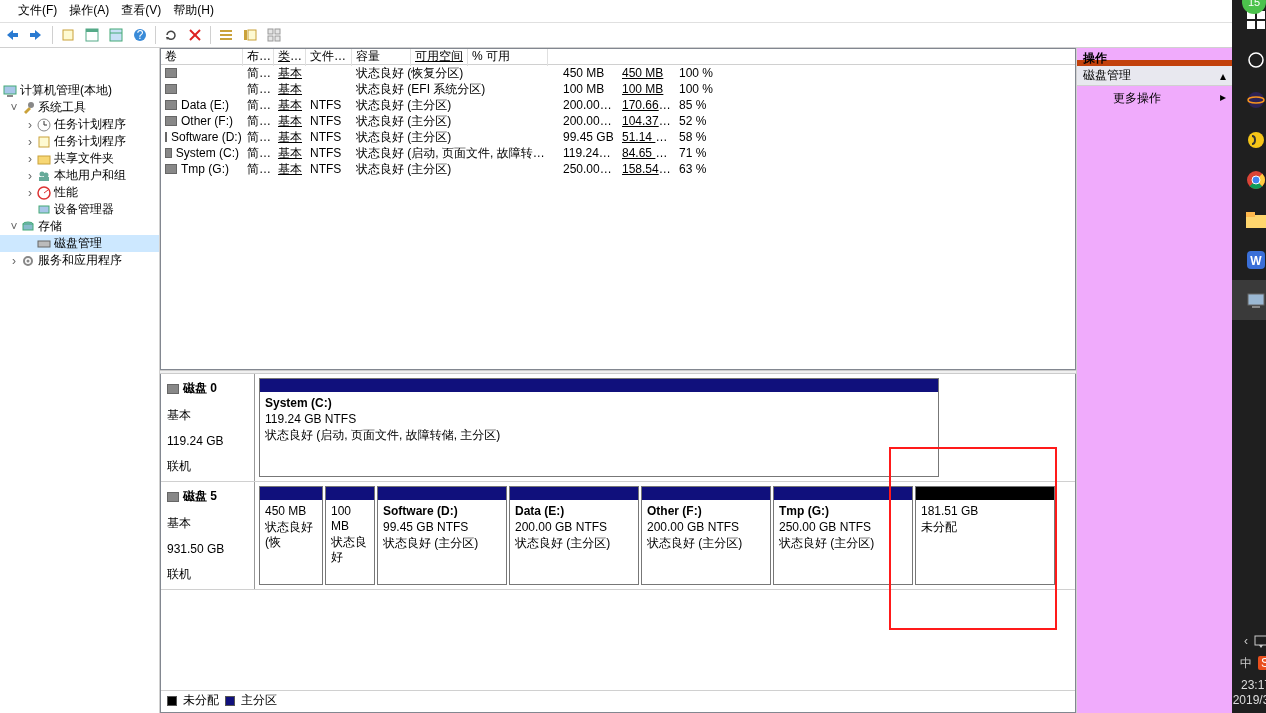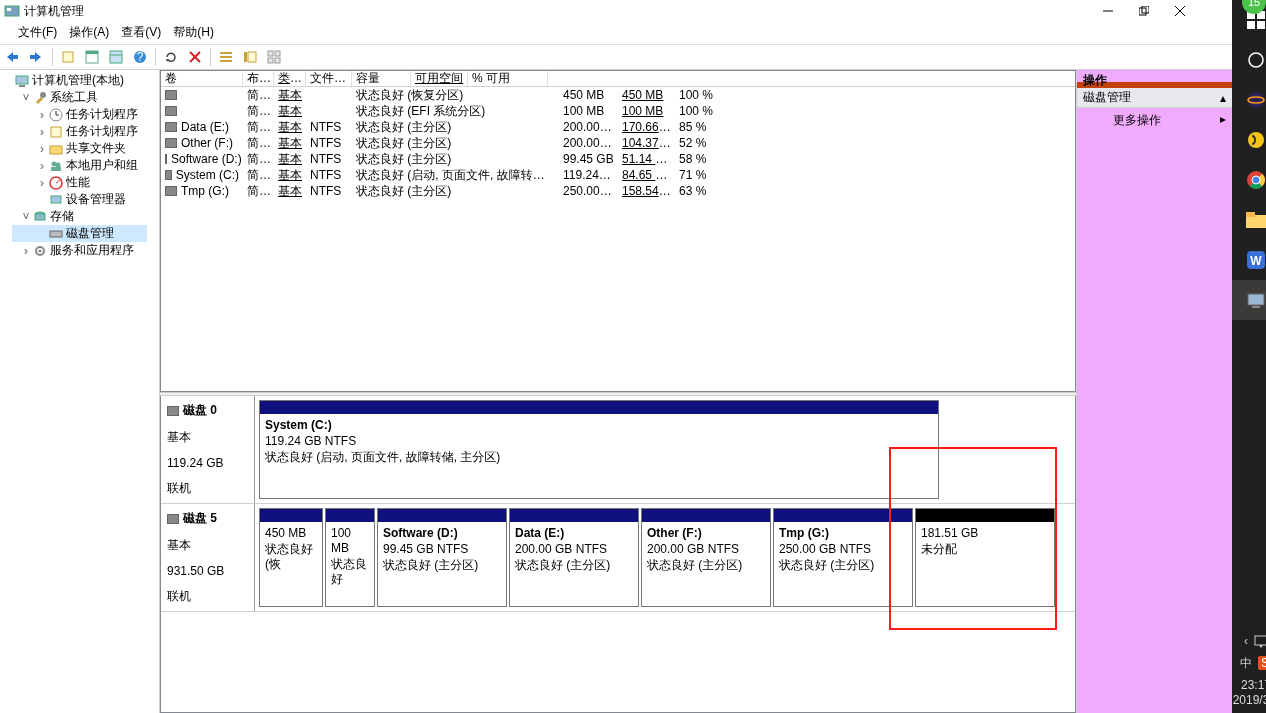--- a/index.html
+++ b/index.html
@@ -14,21 +14,21 @@
   
   .menu-bar{height:22px;display:flex;align-items:flex-start;padding:0 12px;background:#fff;}
   .menu-item{padding:2px 6px;}
   
   .toolbar{height:26px;display:flex;align-items:center;padding:0 2px;border-top:1px solid #e0e0e0;border-bottom:1px solid #d0d0d0;background:#fff;gap:2px;}
   .tbtn{width:22px;height:22px;display:flex;align-items:center;justify-content:center;}
   .tsep{width:1px;height:18px;background:#d0d0d0;margin:0 2px;}
   
   .body{flex:1;display:flex;min-height:0;}
   .tree-pane{width:160px;border-right:1px solid #d0d0d0;display:flex;flex-direction:column;background:#fff;}
-  .tree{padding:2px 12px;}
+  .tree{padding:2px 0;margin-top:32px;}
   .tnode{display:flex;align-items:center;height:17px;padding-left:4px;white-space:nowrap;}
   .tnode.selected{background:#cde8ff;}
   .tnode .exp{width:12px;display:inline-block;color:#666;text-align:center;}
   .tnode .ticon{width:16px;height:16px;display:inline-flex;align-items:center;justify-content:center;margin-right:2px;}
   .center-pane{flex:1;display:flex;flex-direction:column;border-right:1px solid #d0d0d0;}
   .right-pane{width:155px;display:flex;flex-direction:column;}
   .right-header{height:18px;padding:2px 6px;border-bottom:6px solid #c2410c;font-weight:bold;}
   .right-section{height:20px;display:flex;align-items:center;justify-content:space-between;padding:2px 6px;background:#e8e8ef;border-bottom:1px solid #d0d0d0;}
   .right-action{padding:4px 6px 4px 36px;display:flex;justify-content:space-between;}
   
@@ -76,46 +76,20 @@
   svg{display:block;}
 </style>
 </head>
 <body>
 
 <div class="root">
   <div class="main-area">
 
     <div class="bubble">15</div>
 
-    <div class="title-bar">
-      <span class="app-icon">
-        <svg width="16" height="16">
-            <rect x="1" y="3" width="14" height="10" fill="#7aa0c4" stroke="#4a6"></rect>
-            <rect x="3" y="5" width="4" height="3" fill="#fff"></rect>
-          </svg>
-      </span>
-      <span class="title-text">计算机管理</span>
-      <div class="win-btn">
-          <svg width="10" height="10">
-            <line x1="0" y1="5" x2="10" y2="5" stroke="#000"></line>
-          </svg>
-        </div>
-      <div class="win-btn">
-          <svg width="10" height="10">
-            <rect x="0" y="2" width="7" height="7" fill="none" stroke="#000"></rect>
-            <rect x="3" y="0" width="7" height="7" fill="none" stroke="#000"></rect>
-          </svg>
-        </div>
-      <div class="win-btn" style="margin-right:30px;">
-          <svg width="10" height="10">
-            <line x1="0" y1="0" x2="10" y2="10" stroke="#000"></line>
-            <line x1="10" y1="0" x2="0" y2="10" stroke="#000"></line>
-          </svg>
-        </div>
-    </div>
 
     <div class="menu-bar">
       <div class="menu-item">文件(F)</div>
       <div class="menu-item">操作(A)</div>
       <div class="menu-item">查看(V)</div>
       <div class="menu-item">帮助(H)</div>
     </div>
 
     <div class="toolbar">
       <div class="tbtn">

